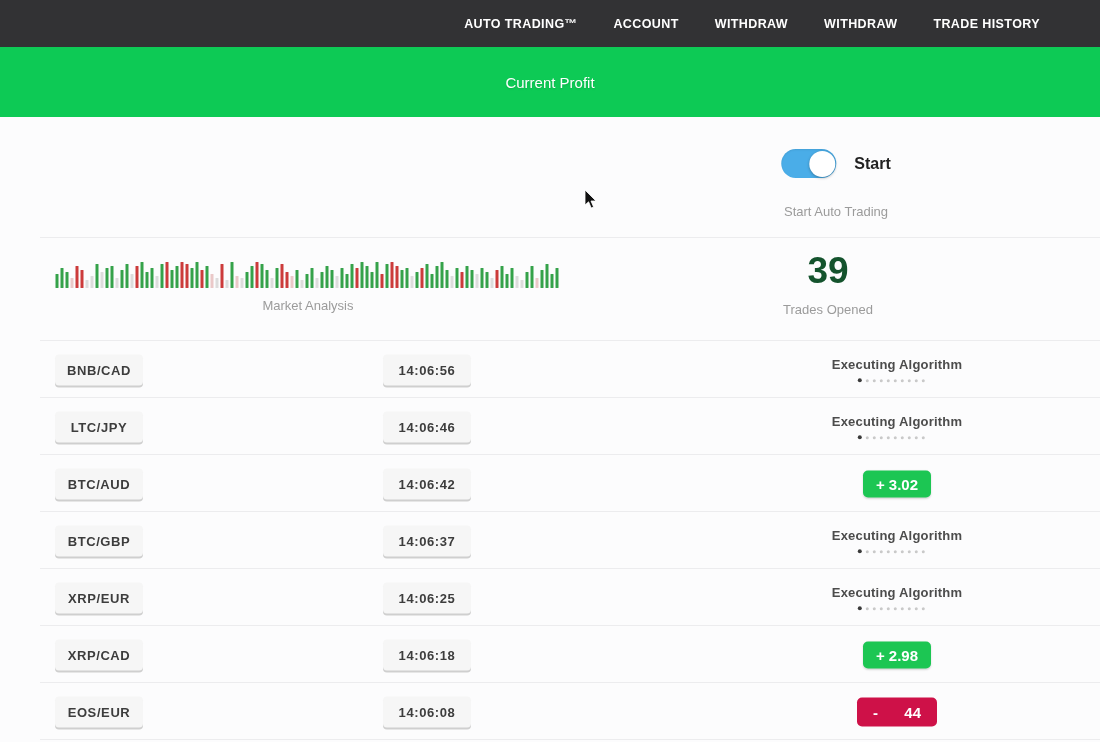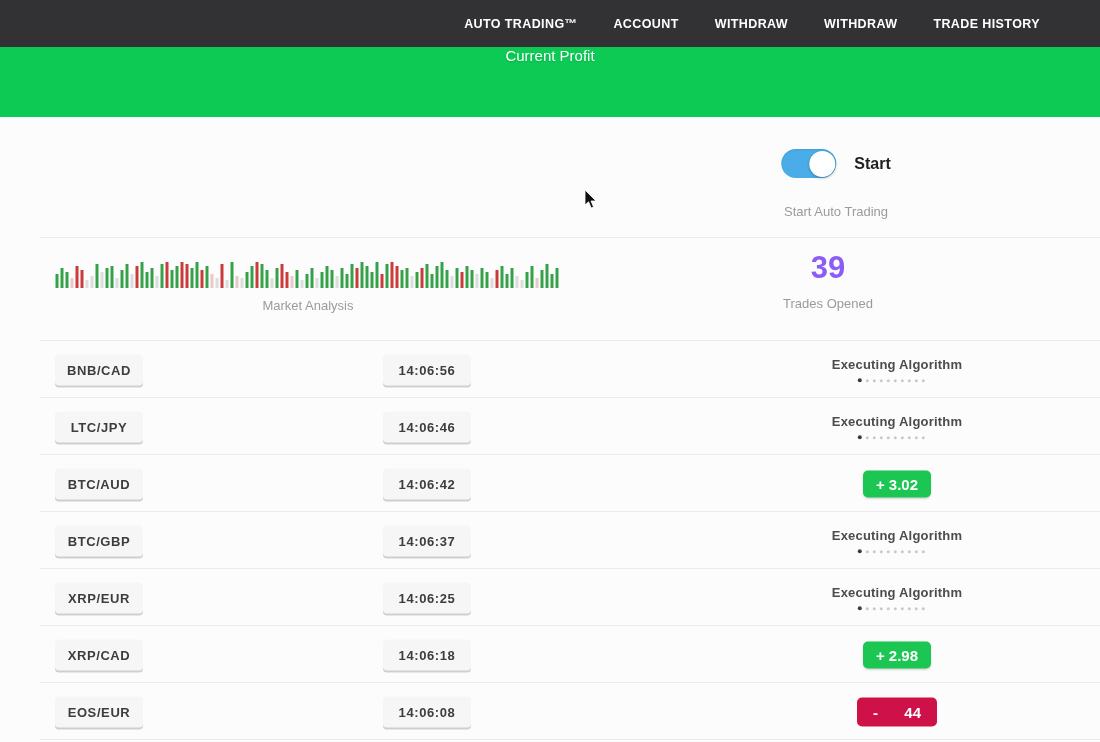--- a/index.html
+++ b/index.html
@@ -4,21 +4,21 @@
 <style>
   * { margin:0; padding:0; box-sizing:border-box; }
   html,body { width:1100px; height:742px; overflow:hidden; }
   body { font-family:"Liberation Sans","DejaVu Sans",sans-serif; background:#fcfcfd; position:relative; }
 
   
   .navbar { height:47px; background:#323234; display:flex; align-items:center; justify-content:flex-end; padding-right:60px; gap:36px; }
   .nav-item { color:#fff; font-size:12.5px; font-weight:bold; letter-spacing:.4px; cursor:pointer; white-space:nowrap; }
 
   
-  .banner { height:70px; background:#0dca55; color:#fff; text-align:center; display:flex; flex-direction:column; gap:2px; }
+  .banner { height:70px; background:#0dca55; color:#fff; text-align:center; display:flex; flex-direction:column; justify-content:center; gap:2px; }
   .banner .b-label { font-size:15px; text-shadow:0 1px 2px rgba(0,0,0,.15); }
   .banner .b-value { font-size:31px; font-weight:bold; letter-spacing:.5px; text-shadow:0 1px 3px rgba(0,0,0,.18); }
 
   
   .section { position:relative; }
   .section-1 { height:121px; }
   .section-2 { height:103px; }
   .divider { position:absolute; bottom:0; left:40px; right:0; height:1px; background:#ececee; }
 
   .stat-label { font-size:13px; color:#9b9b9b; }
@@ -33,21 +33,21 @@
   .toggle .knob { position:absolute; top:1.5px; right:1.5px; width:26px; height:26px; background:#fff; border-radius:50%; box-shadow:0 1px 3px rgba(0,0,0,.3); }
   .toggle-label { font-size:16px; font-weight:bold; color:#222; }
   .autotrade-block .stat-label { margin-top:26px; }
 
   .market-block { position:absolute; left:308px; top:20px; transform:translateX(-50%); text-align:center; }
   .bars { display:flex; align-items:flex-end; height:30px; width:505px; }
   .bar { width:3px; margin-right:2px; border-radius:.5px; }
   .market-block .stat-label { margin-top:10px; }
 
   .trades-block { position:absolute; left:828px; top:12px; transform:translateX(-50%); text-align:center; }
-  .trades-value { font-size:31px; font-weight:bold; color:#8b5cf6; }
+  .trades-value { font-size:37px; font-weight:bold; color:#14532d; }
   .trades-block .stat-label { margin-top:10px; }
 
   
   .row { position:relative; height:57px; }
   .row .row-divider { position:absolute; bottom:0; left:40px; right:0; height:1px; background:#ececee; }
 
   .chip { display:inline-block; background:#f6f6f6; border-radius:4px; padding:8px 0; min-width:88px; text-align:center;
           font-size:13px; font-weight:bold; color:#3d3d3d; letter-spacing:.6px;
           box-shadow:0 2px 0 #cfcfcf; }
   .pair-chip { position:absolute; left:55px; top:50%; transform:translateY(-50%); }

